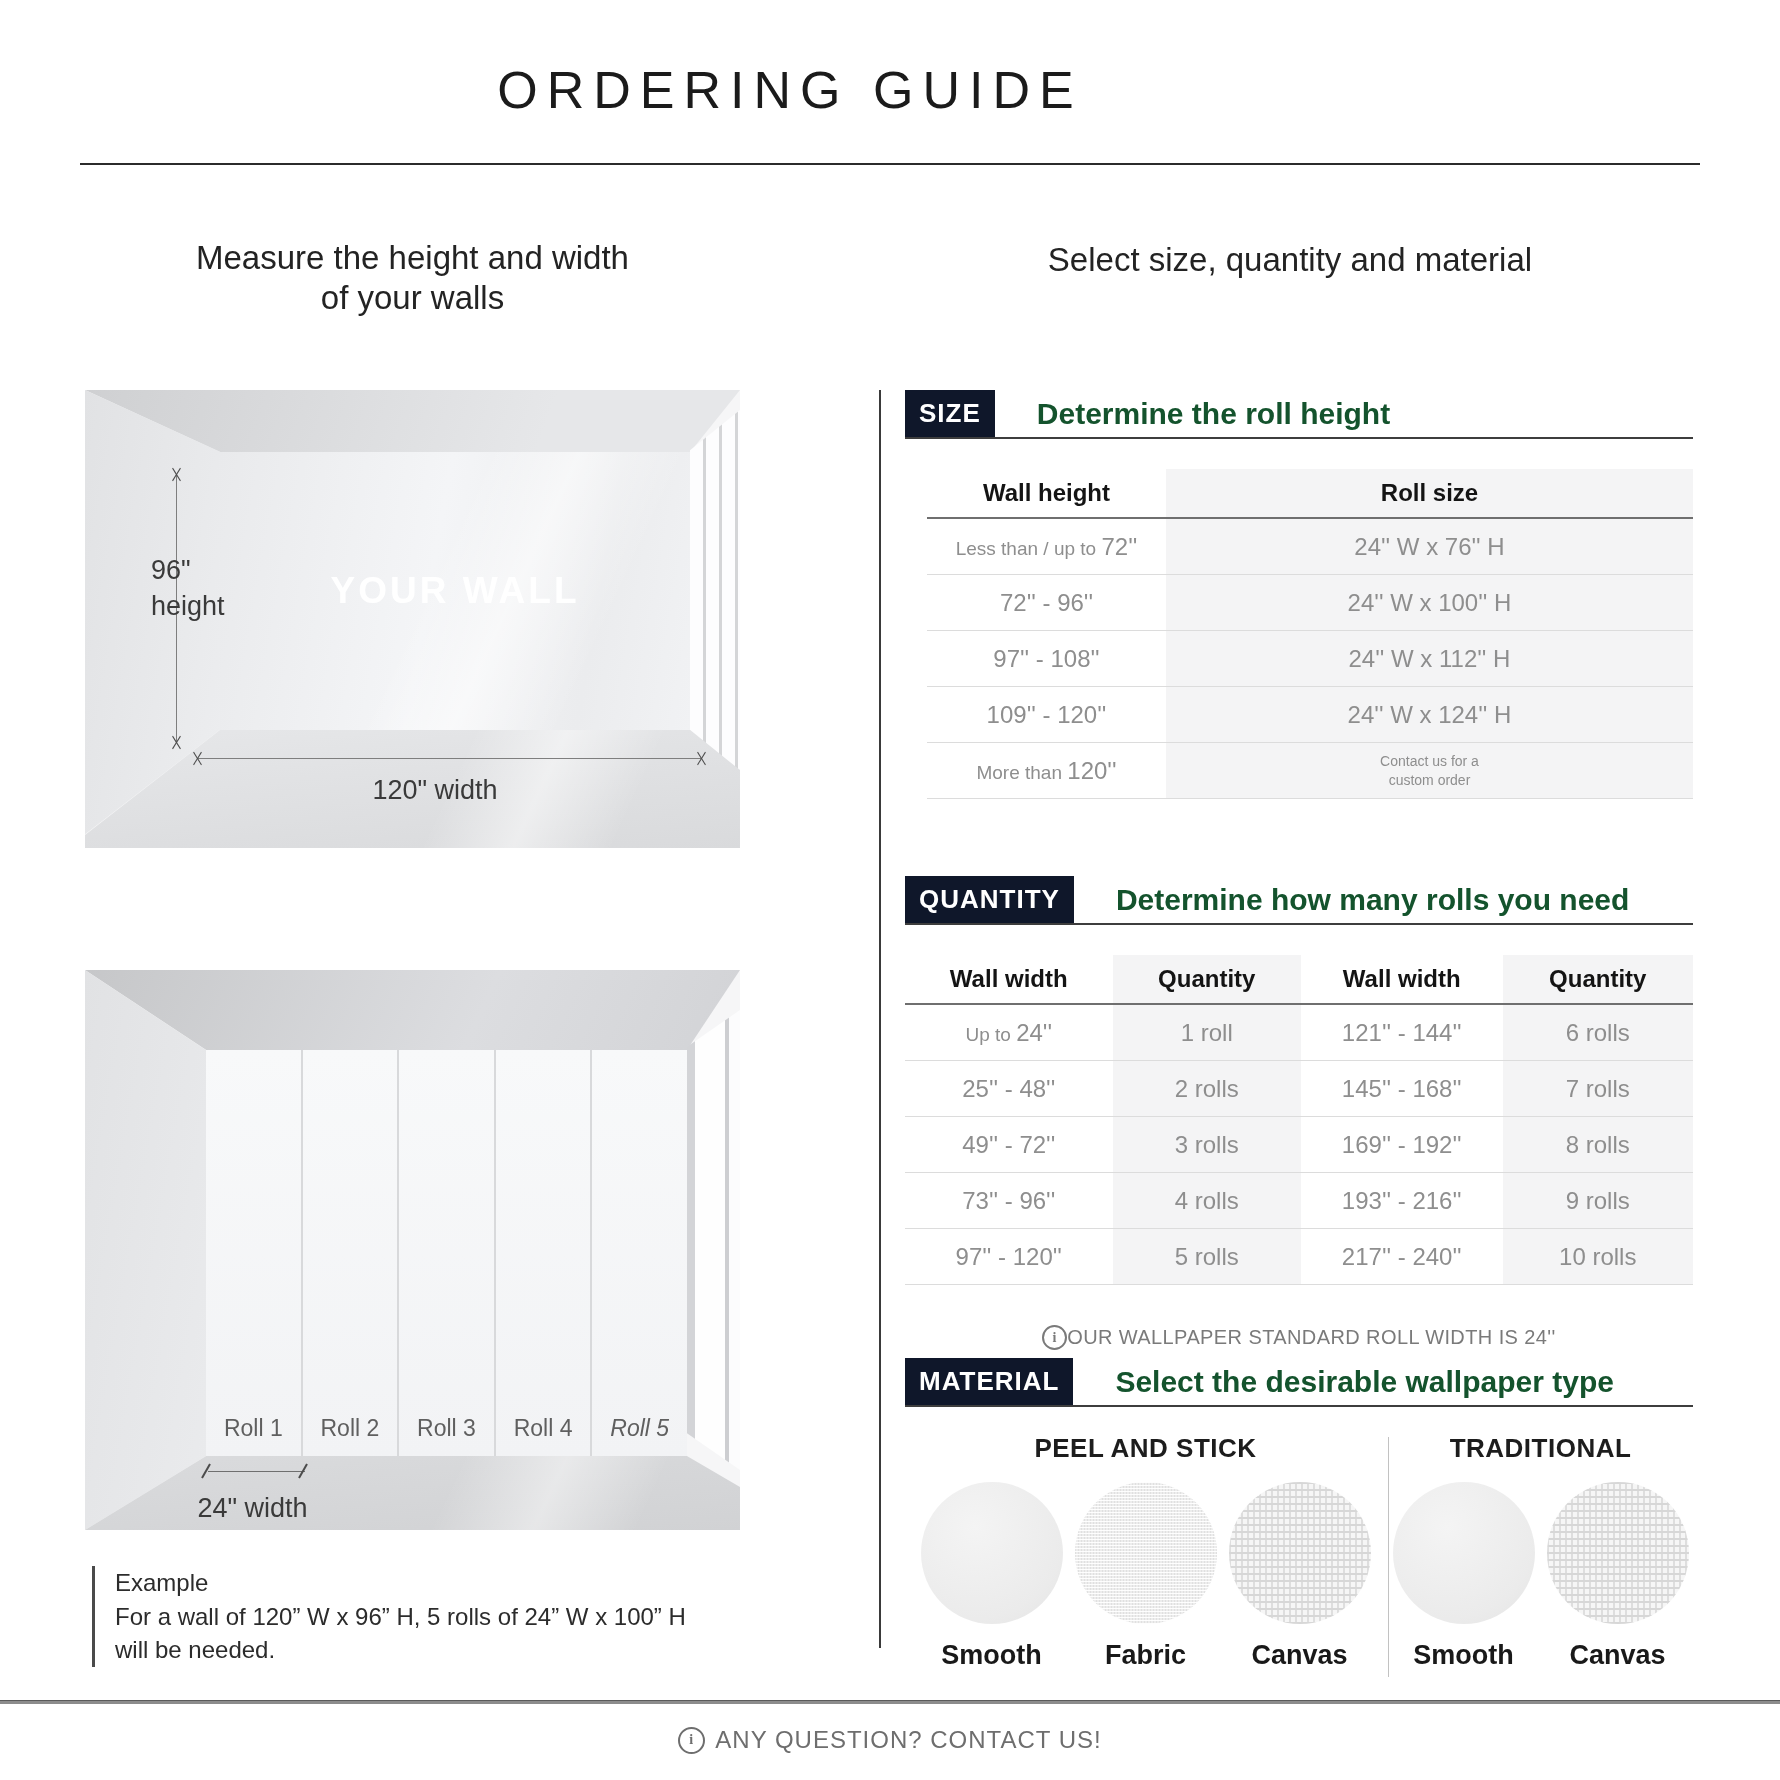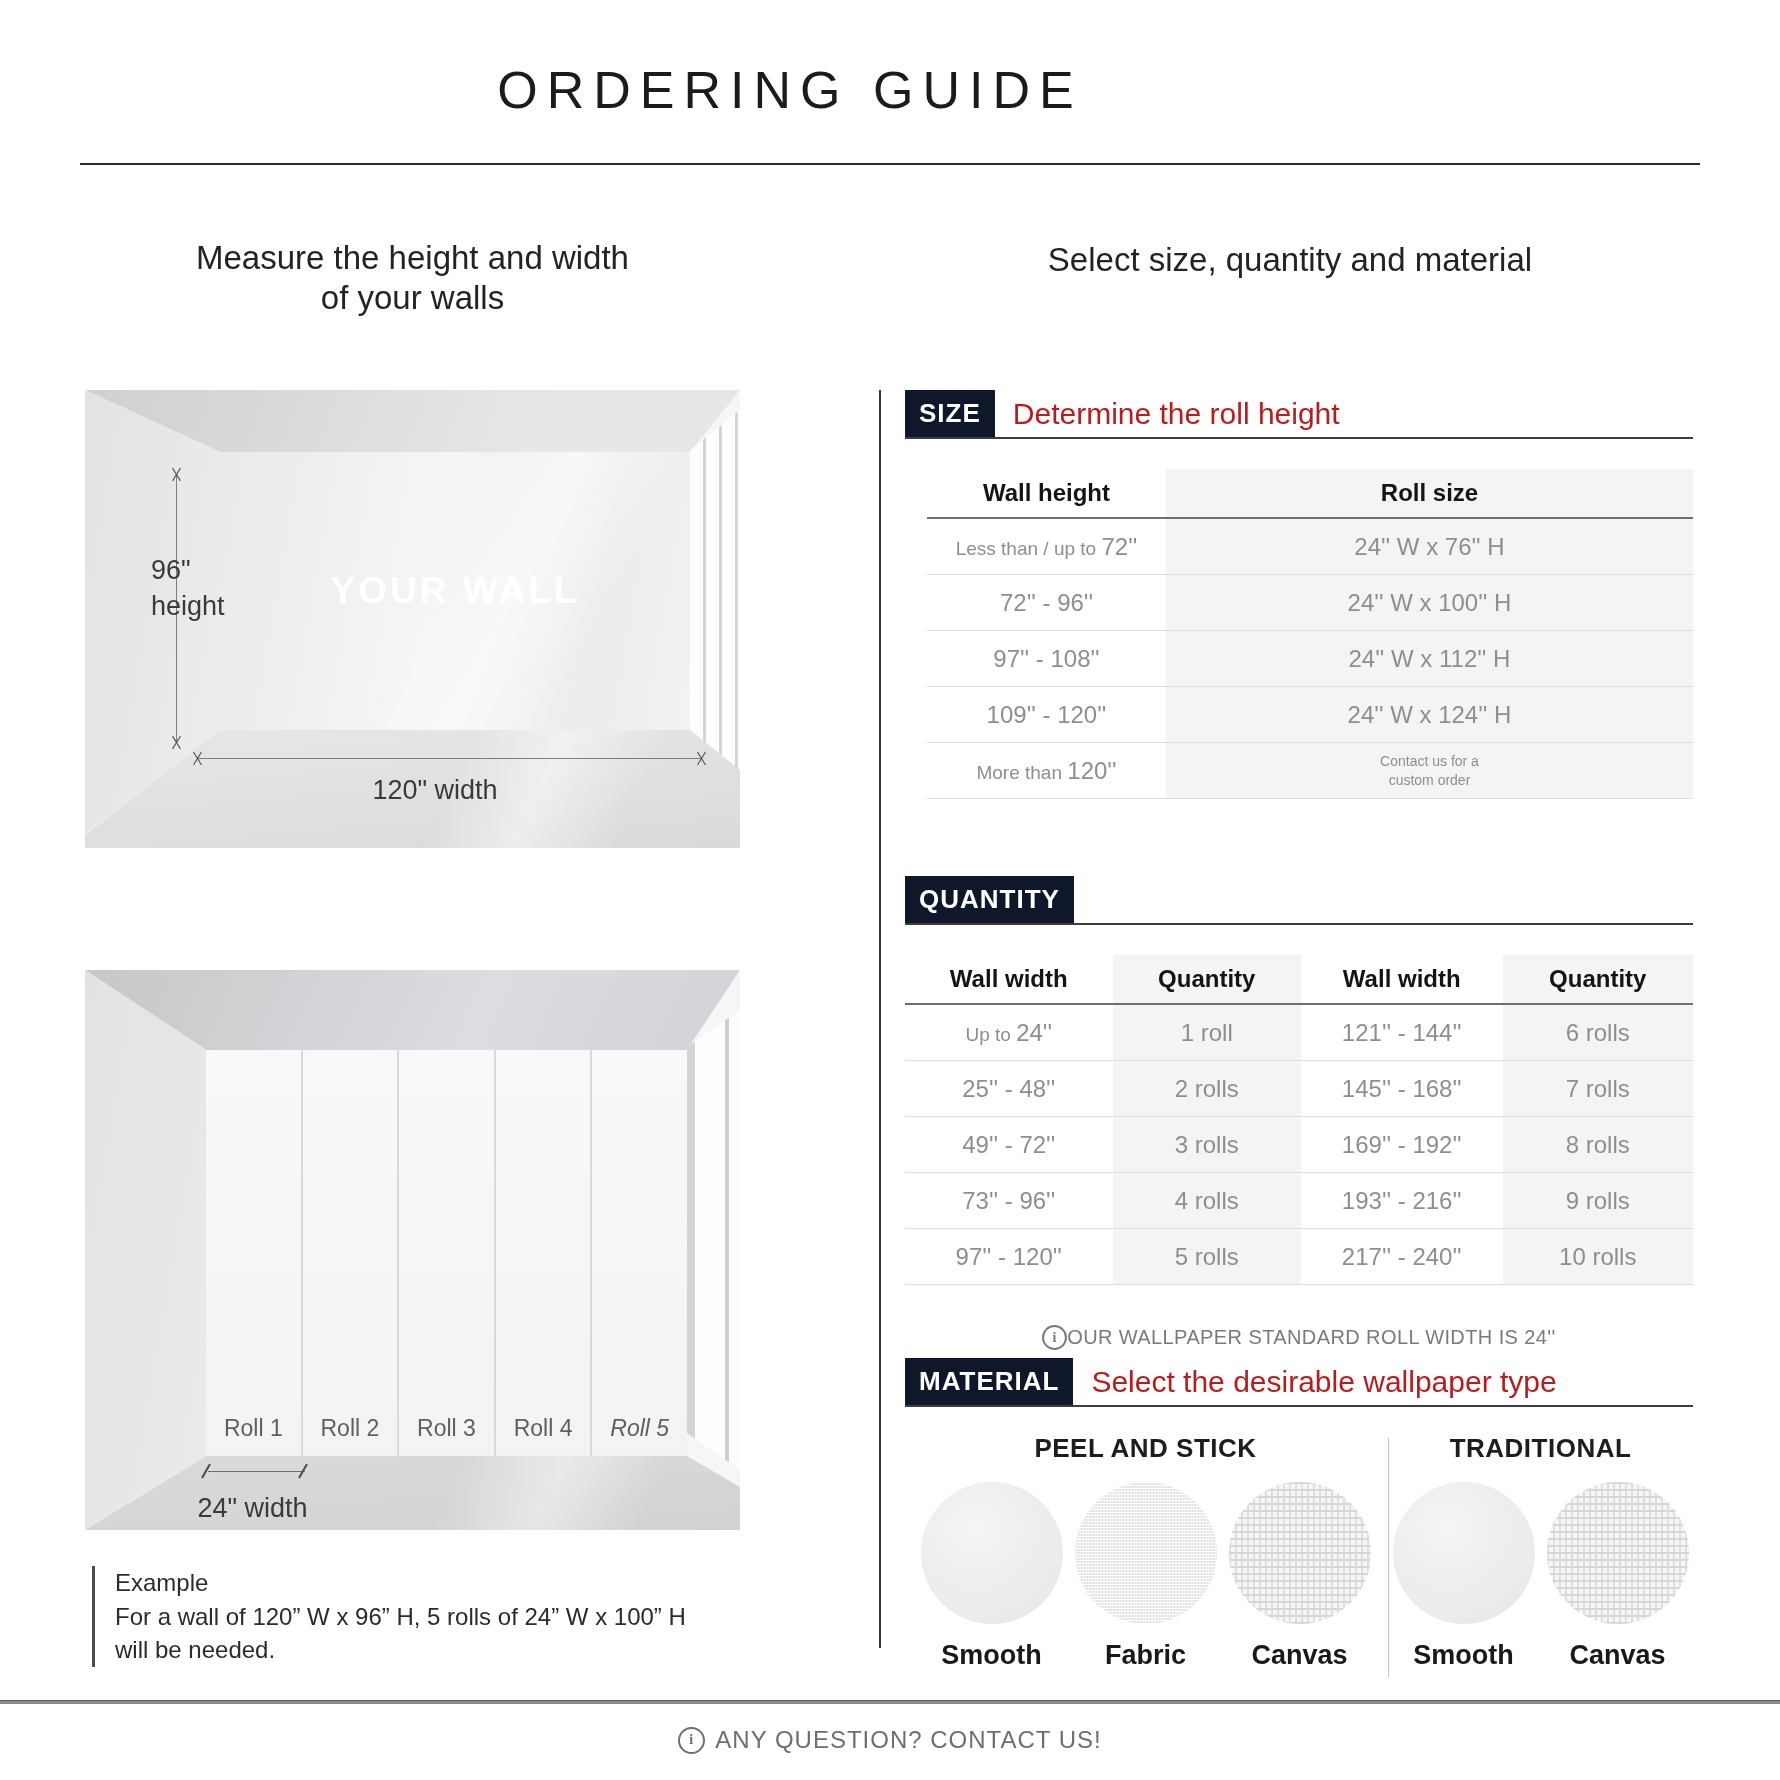--- a/index.html
+++ b/index.html
@@ -79,21 +79,21 @@
     padding-left:20px;font-size:24px;line-height:1.4;color:#2c2c2c;}
 
   
   .section{position:absolute;left:905px;width:788px;}
   .sec-size{top:390px;}
   .sec-quantity{top:876px;}
   .sec-material{top:1358px;}
   .badge-row{display:flex;align-items:stretch;border-bottom:2px solid #3d3d3d;}
   .badge{background:#0f172a;color:#fff;font-size:26px;font-weight:700;letter-spacing:1px;
     padding:8px 14px;display:flex;align-items:center;}
-  .badge-title{font-size:30px;color:#b91c1c;display:flex;align-items:center;padding-left:18px;font-weight:400;}
+  .badge-title{font-size:30px;color:#14532d;display:flex;align-items:center;padding-left:18px;font-weight:700;margin-left:24px;}
 
   table.data{border-collapse:collapse;}
   .size-table{margin:30px 0 0 22px;width:766px;}
   .qty-table{margin:30px 0 0 0;width:788px;}
   table.data th{font-size:24px;font-weight:700;color:#141414;height:46px;
     border-bottom:2px solid #6f6f6f;text-align:center;}
   table.data td{font-size:24px;color:#8e8e8e;height:53px;border-bottom:1px solid #dcdcdc;text-align:center;}
   .stripe{background:#f4f4f5;}
   .cell-prefix{font-size:19px;}
   .small-lines{font-size:14px;line-height:1.3;display:block;}
@@ -241,20 +241,21 @@
           <span class="small-lines">custom order</span>
         </td>
       </tr>
     </tbody>
       </table>
   </div>
 
   <div class="section sec-quantity">
     <div class="badge-row">
       <div class="badge">QUANTITY</div>
+      <div class="badge-title">Determine how many rolls you need</div>
     </div>
     <table class="data qty-table">
       <tbody>
           <tr>
         <th class="q1">Wall width</th>
         <th class="q2 stripe">Quantity</th>
         <th class="q3">Wall width</th>
         <th class="q4 stripe">Quantity</th>
       </tr>
       <tr>

